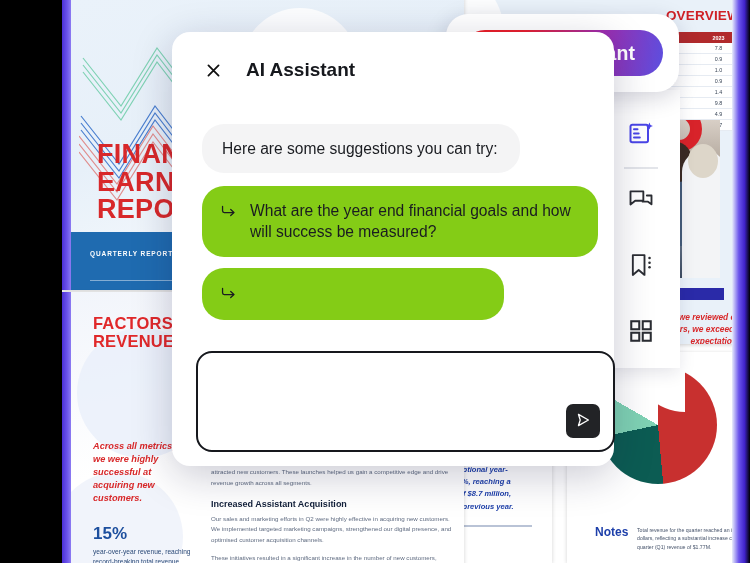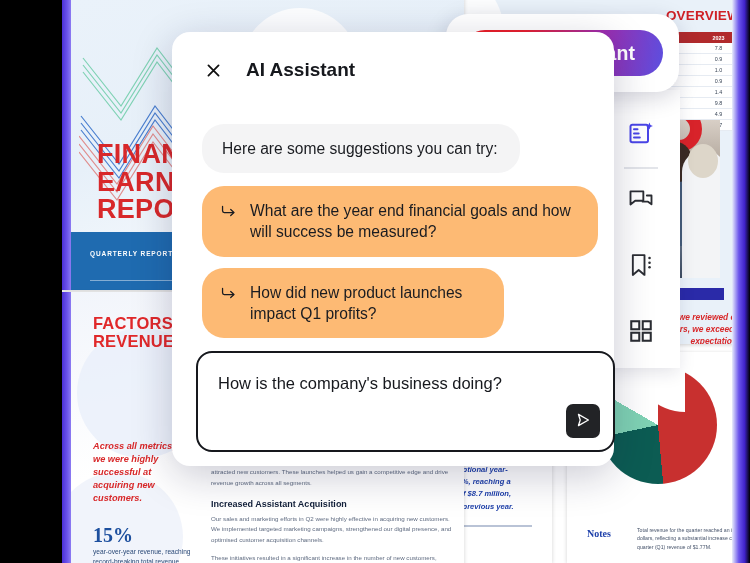--- a/index.html
+++ b/index.html
@@ -68,21 +68,21 @@
     color:#e0282a; font-weight:800; font-size:16.5px; line-height:1.12;
     letter-spacing:.2px;
   }
   .pull-quote {
     position:absolute; left:22px; top:148px; width:94px;
     color:#d8282a; font-weight:700; font-style:italic; font-size:9.2px;
     line-height:1.42;
   }
   .big-stat {
     position:absolute; left:22px; top:232px;
-    color:#1d4f9e; font-weight:800; font-size:20px;font-family:Liberation Serif, serif;
+    color:#1d4f9e; font-weight:800; font-size:17px;
   }
   .big-stat-sub {
     position:absolute; left:22px; top:255px; width:104px;
     color:#2b4a78; font-size:6.6px; line-height:1.5;
   }
   .col-body { position:absolute; left:140px; top:26px; width:246px; }
   .ch { color:#12203a; font-weight:700; font-size:9px; margin:10px 0 5px; }
   .cp { color:#5f6b80; font-size:6.2px; line-height:1.72; margin-bottom:7px; }
 
   
@@ -167,22 +167,22 @@
   }
   .pie::after {
     content:""; position:absolute; left:34px; top:-6px;
     width:52px; height:52px; background:#fff; border-radius:0 0 0 52px;
   }
   .pie-legend {
     position:absolute; right:12px; top:30px; text-align:right;
     font-size:5.4px; font-weight:700; color:#1b2a44; line-height:1.72;
   }
   .notes-label {
-    position:absolute; left:20px; bottom:24px;
-    color:#1d3faa; font-weight:800; font-size:10px;font-family:Liberation Serif, serif;
+    position:absolute; left:28px; bottom:24px;
+    color:#1d3faa; font-weight:800; font-size:12px;
   }
   .notes-body {
     position:absolute; left:70px; bottom:12px; width:140px;
     color:#46536a; font-size:5.2px; line-height:1.62;
   }
 
   
   .right-edge {
     position:absolute; right:0; top:0; bottom:0; width:18px;
     background:linear-gradient(90deg,#e9eefb 0%, #6b55ec 38%, #3f22c9 70%, #000 100%);
@@ -237,21 +237,21 @@
   .panel-title { font-size:19px; font-weight:700; color:#16181d; }
 
   .bubbles { position:absolute; left:30px; top:92px; right:42px; }
   .bubble {
     background:#f4f4f5; border-radius:22px; color:#1a1c21;
     font-size:15.6px; line-height:1.36; display:block;
   }
   .bubble-intro { padding:14px 20px; width:318px; margin-bottom:13px; }
   .sugg {
     display:flex; gap:13px; padding:14px 22px 14px 18px;
-    border-radius:22px; background:#fdba74; cursor:pointer;
+    border-radius:22px; background:#84cc16; cursor:pointer;
     margin-bottom:11px; align-items:flex-start;
   }
   .sugg-1 { width:396px; }
   .sugg-2 { width:302px; }
   .sugg .arrow { flex:0 0 auto; margin-top:3px; }
   .sugg .txt { font-size:15.6px; line-height:1.36; color:#1a1c21; }
 
   .composer {
     position:absolute; left:196px; top:351px; width:419px; height:101px;
     background:#fff; border:2.2px solid #16181d; border-radius:16px;
@@ -479,27 +479,25 @@
         <span class="txt">What are the year end financial goals and how will success be measured?</span>
       </div>
 
       <div class="sugg sugg-2">
         <span class="arrow">
           <svg width="17" height="17" viewBox="0 0 20 20" fill="none" stroke="#1a1c21" stroke-width="1.5" stroke-linecap="round" stroke-linejoin="round">
             <path d="M3 4v5.2a2 2 0 0 0 2 2h11"></path>
               <path d="M12.6 7.6l3.8 3.6-3.8 3.6"></path>
           </svg>
         </span>
-        <span class="txt">How did new product launches impact Q1 profits?</span>
       </div>
     </div>
   </div>
 
   <div class="composer">
-    <div class="value" placeholder="Ask the AI Assistant anything">How is the company's business doing?</div>
     <button class="send-btn">
       <span>
         <svg width="18" height="18" viewBox="0 0 22 22" fill="none" stroke="#fff" stroke-width="1.6" stroke-linejoin="round">
           <path d="M5.5 4.2 17.6 11 5.5 17.8 7.6 11z"></path>
         </svg>
       </span>
     </button>
   </div>
 
 </div>

